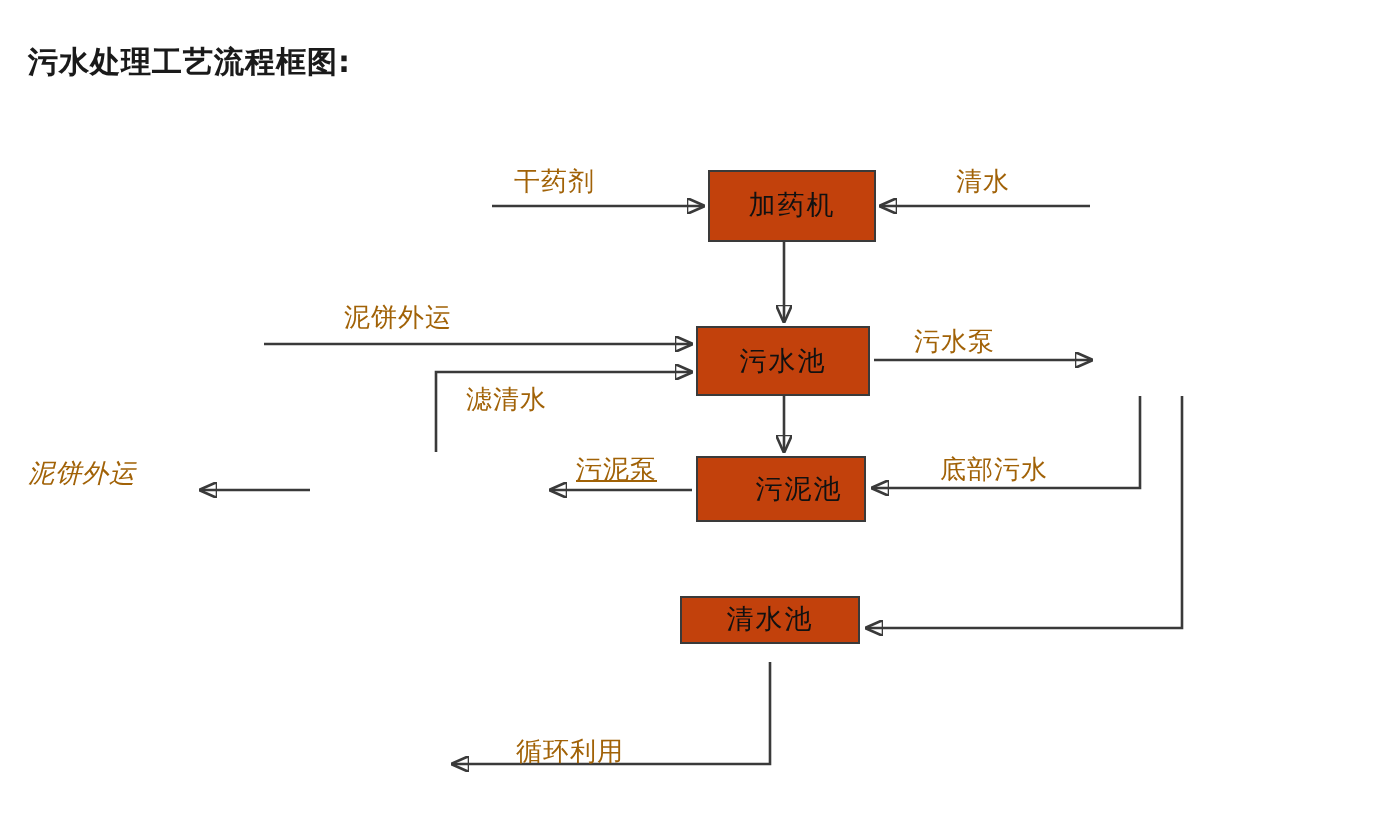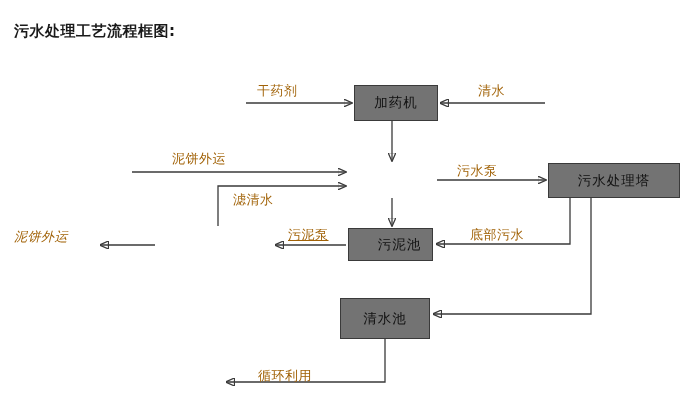--- a/index.html
+++ b/index.html
@@ -18,21 +18,21 @@
     left:14px;top:22px;
     font-size:15px;
     font-weight:bold;
     color:#1a1a1a;
     letter-spacing:0.5px;
     white-space:nowrap;
   }
   .node{
     position:absolute;
     border:1.3px solid #3a3a3a;
-    background:#737373;
+    background:#c2410c;
     display:flex;
     align-items:center;
     justify-content:center;
     font-size:13.5px;
     color:#111111;
     box-sizing:border-box;
     letter-spacing:1px;
     white-space:nowrap;
   }
   .edge-label{
@@ -86,31 +86,31 @@
 
     <polyline points="591,198 591,314 433,314" marker-end="url(#ah)"></polyline>
 
     <polyline points="385,331 385,382 226,382" marker-end="url(#ah)"></polyline>
   </svg>
 
   <div class="node" style="left:354px;top:85px;width:84px;height:36px;">
     <span>加药机</span>
   </div>
 
+  <div class="node" style="left:348px;top:163px;width:87px;height:35px;">
+    <span>污水池</span>
+  </div>
 
-  <div class="node" style="left:548px;top:163px;width:132px;height:35px;">
-    <span>污水处理塔</span>
-  </div>
 
 
   <div class="node" style="left:348px;top:228px;width:85px;height:33px;padding-left:18px;">
     <span>污泥池</span>
   </div>
 
-  <div class="node" style="left:340px;top:298px;width:90px;height:41px;">
+  <div class="node" style="left:340px;top:298px;width:90px;height:24px;">
     <span>清水池</span>
   </div>
 
   <div class="edge-label" style="left:257px;top:82px;">干药剂</div>
 
   <div class="edge-label" style="left:478px;top:82px;">清水</div>
 
   <div class="edge-label" style="left:172px;top:150px;">泥饼外运</div>
 
   <div class="edge-label" style="left:457px;top:150px;margin-top:12px;">污水泵</div>

